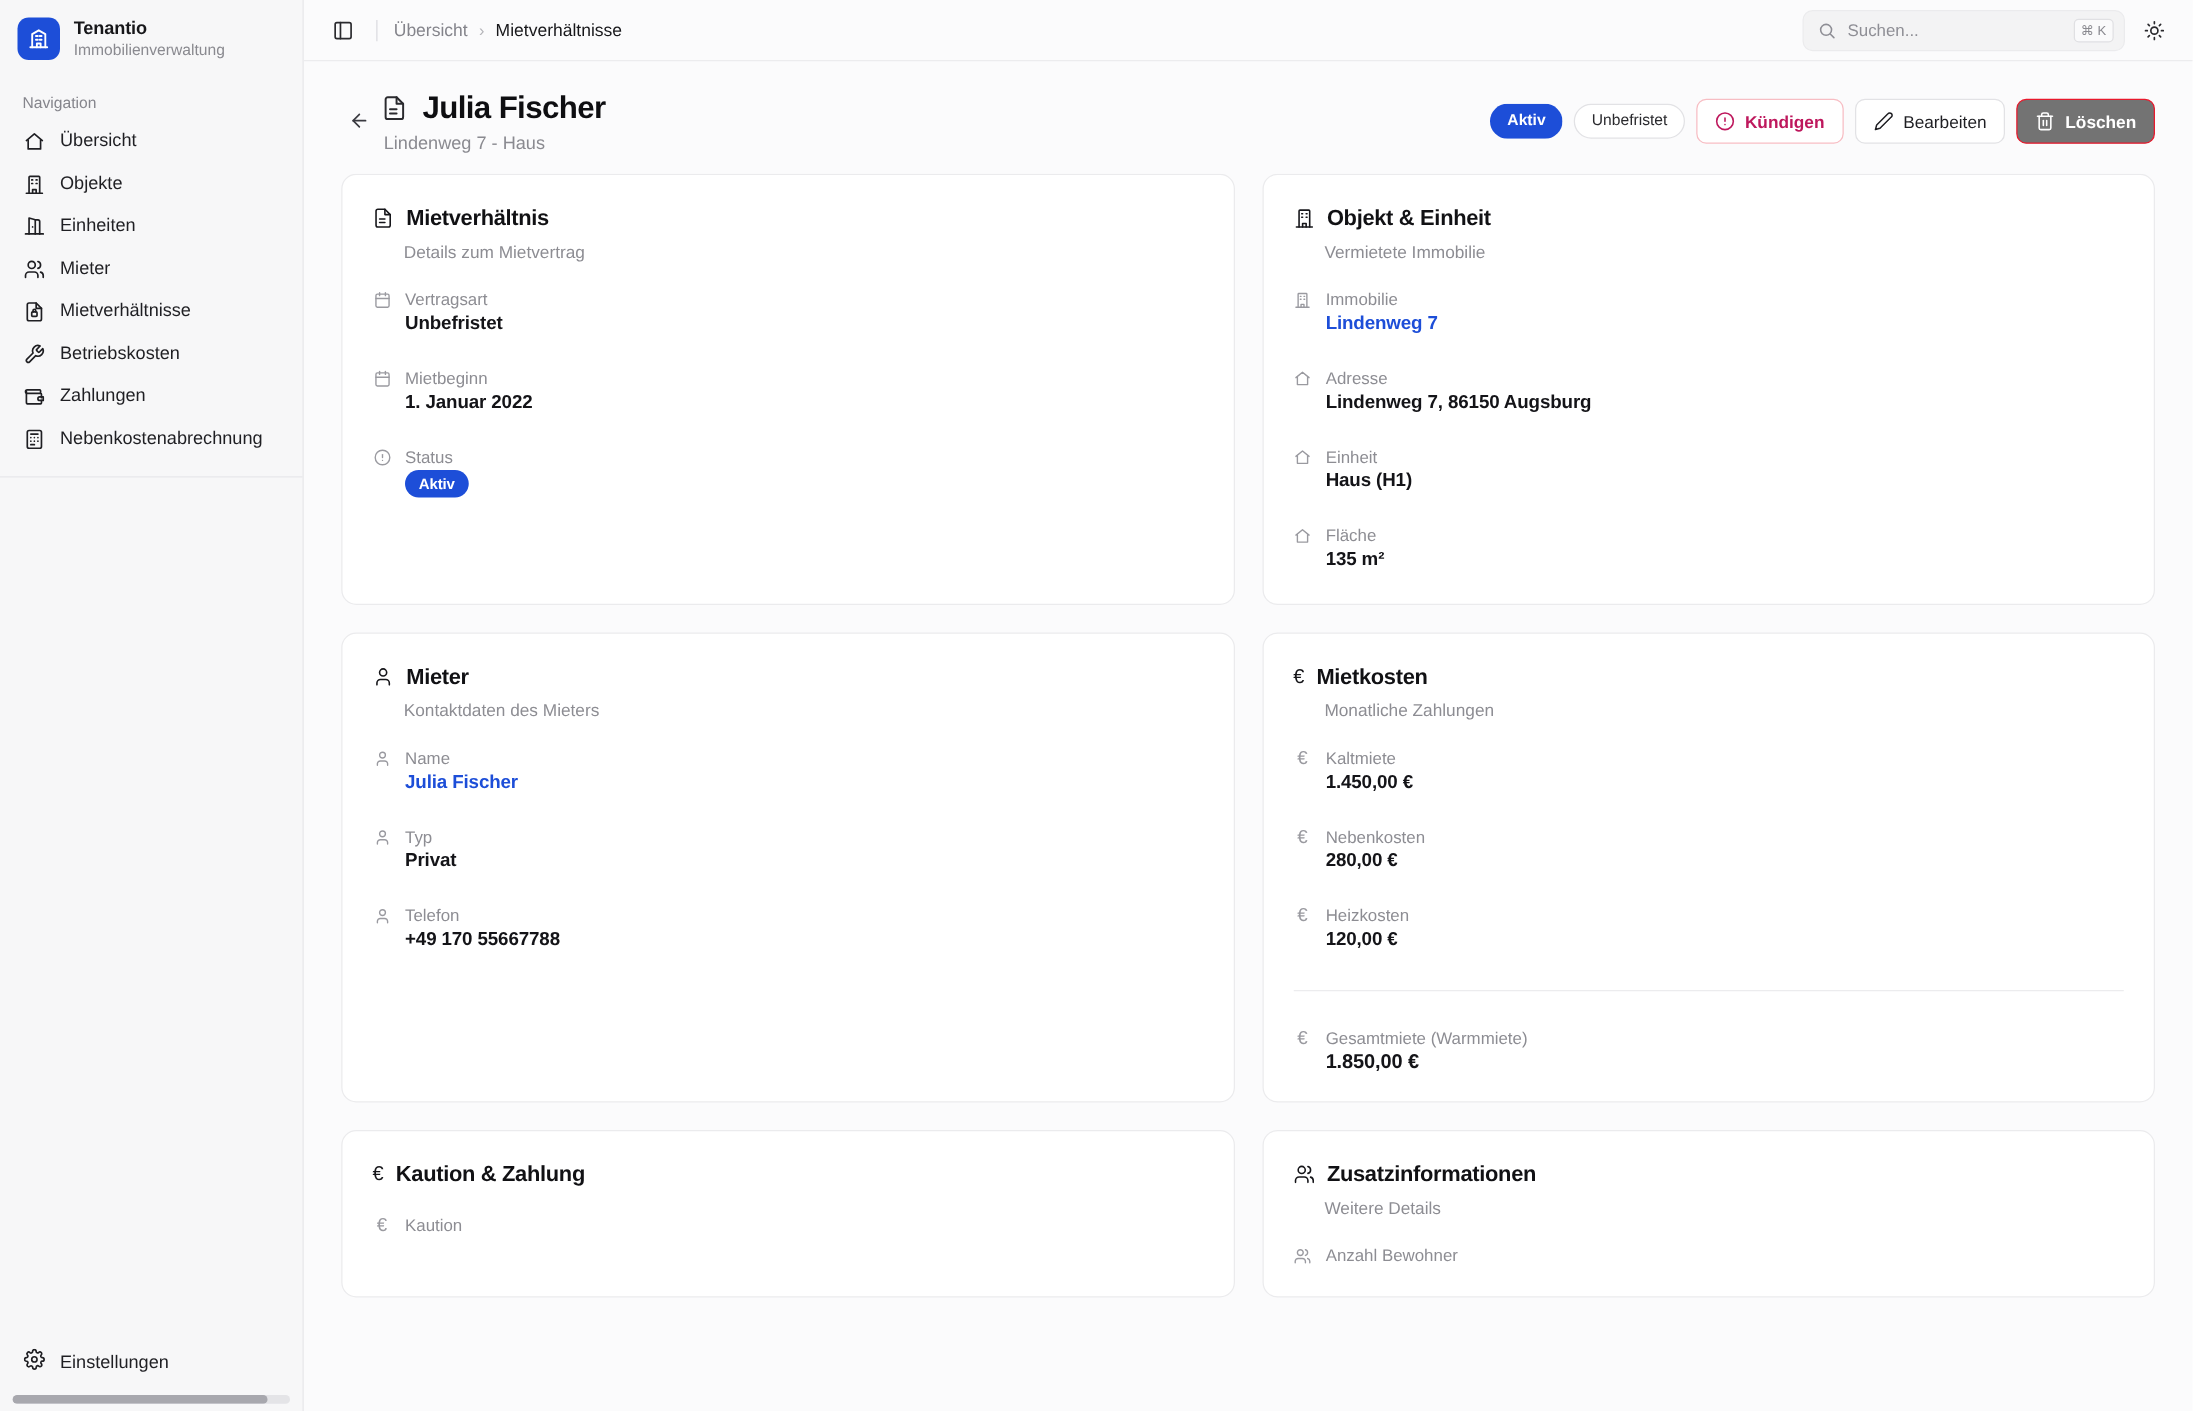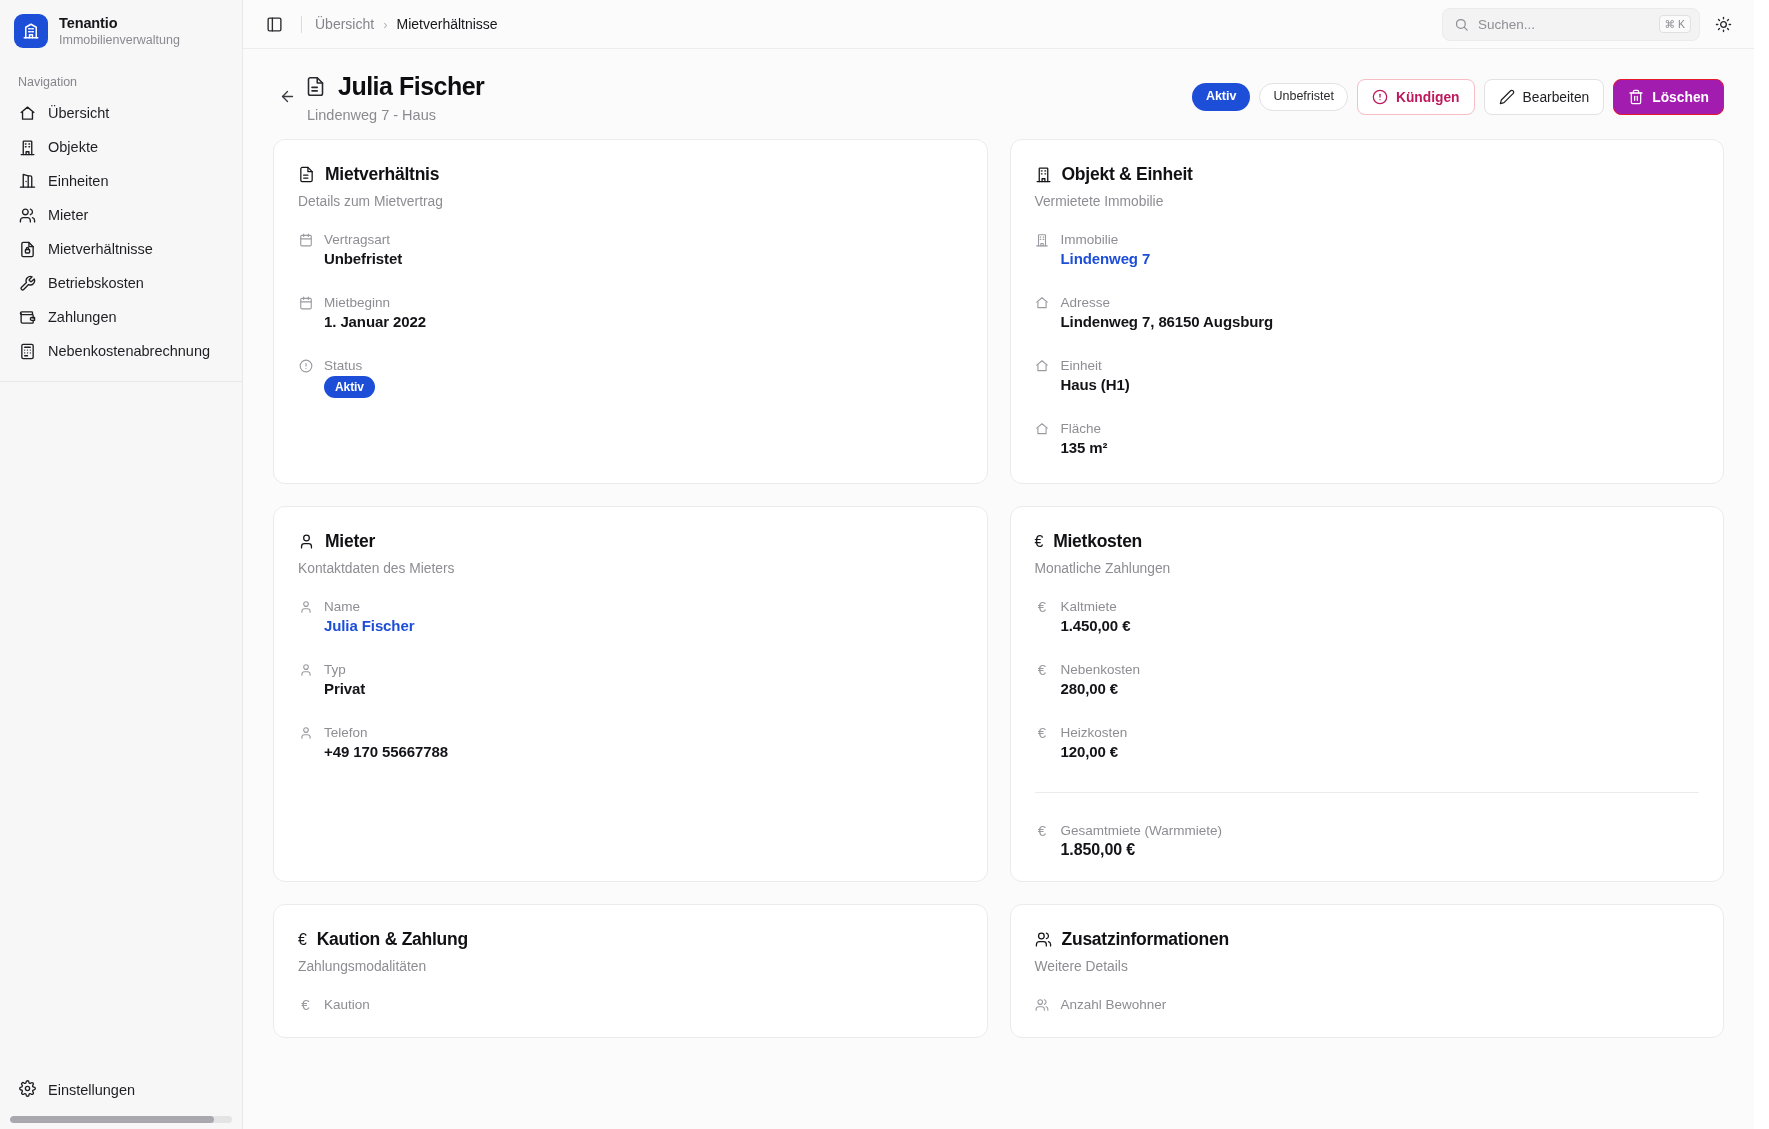--- a/index.html
+++ b/index.html
@@ -124,34 +124,34 @@
   .pill-blue { background: #1d4ed8; color: #fff; }
   .pill-outline { background: #fff; color: #2a2a2e; border-color: #e2e2e5; font-weight: 400; }
   .btn {
     display: inline-flex; align-items: center; gap: 8px;
     height: 36px; padding: 0 14px; border-radius: 8px;
     font-size: 13.8px; font-weight: 600; cursor: pointer;
     border: 1px solid transparent; background: #fff;
   }
   .btn-danger-outline { color: #be185d; border-color: #f7bdc3; background: #fff; }
   .btn-neutral { color: #1f1f23; border-color: #e2e2e5; font-weight: 500; }
-  .btn-danger { color: #fff; background: #a21caf; border-color: #e8192c; }
+  .btn-danger { color: #fff; background: #737373; border-color: #e8192c; }
 
   .content {
     flex: 1; overflow: hidden;
     padding: 0 30px 0 30px;
   }
   .grid { display: grid; grid-template-columns: 1fr 1fr; gap: 22px; }
 
   .card {
     background: #fff; border: 1px solid #ebebed; border-radius: 12px;
     padding: 24px 24px 22px 24px;
   }
   .card-title { display: flex; align-items: center; gap: 10px; font-size: 17.5px; font-weight: 700; color: #111114; letter-spacing: -0.25px; }
-  .card-desc { font-size: 13.8px; color: #8d8d93; margin-top: 9px; }
+  .card-desc { font-size: 13.8px; color: #8d8d93; margin-top: 9px; margin-left: 25px; }
   .fields { margin-top: 23px; display: flex; flex-direction: column; gap: 28px; }
   .field { display: flex; flex-direction: column; gap: 3px; }
   .field-label { display: flex; align-items: center; gap: 11px; font-size: 13.5px; color: #8d8d93; }
   .field-label .fic { width: 15px; height: 15px; display:flex; align-items:center; justify-content:center; color:#9a9aa0; flex-shrink:0; }
   .field-value { font-size: 15px; font-weight: 700; color: #141418; padding-left: 26px; letter-spacing: -0.1px; }
   .field-value.link { color: #1d4ed8; font-weight: 600; cursor: pointer; }
   .field-value.badge-holder { padding-left: 26px; }
   .badge-aktiv {
     display: inline-block; background: #1d4ed8; color: #fff;
     font-size: 12px; font-weight: 600; border-radius: 999px; padding: 4px 11px;
@@ -625,21 +625,20 @@
               <div class="field-value" style="font-size:16px;">1.850,00 €</div>
             </div>
           </div>
         </section>
 
         <section class="card">
           <div class="card-title">
             <span class="euro-ic-title">€</span>
             <span>Kaution &amp; Zahlung</span>
           </div>
-          <div class="card-desc">Zahlungsmodalitäten</div>
           <div class="fields">
             <div class="field">
               <div class="field-label">
                 <span class="fic euro-ic">€</span>
                 <span>Kaution</span>
               </div>
               <div class="field-value"></div>
             </div>
           </div>
         </section>

